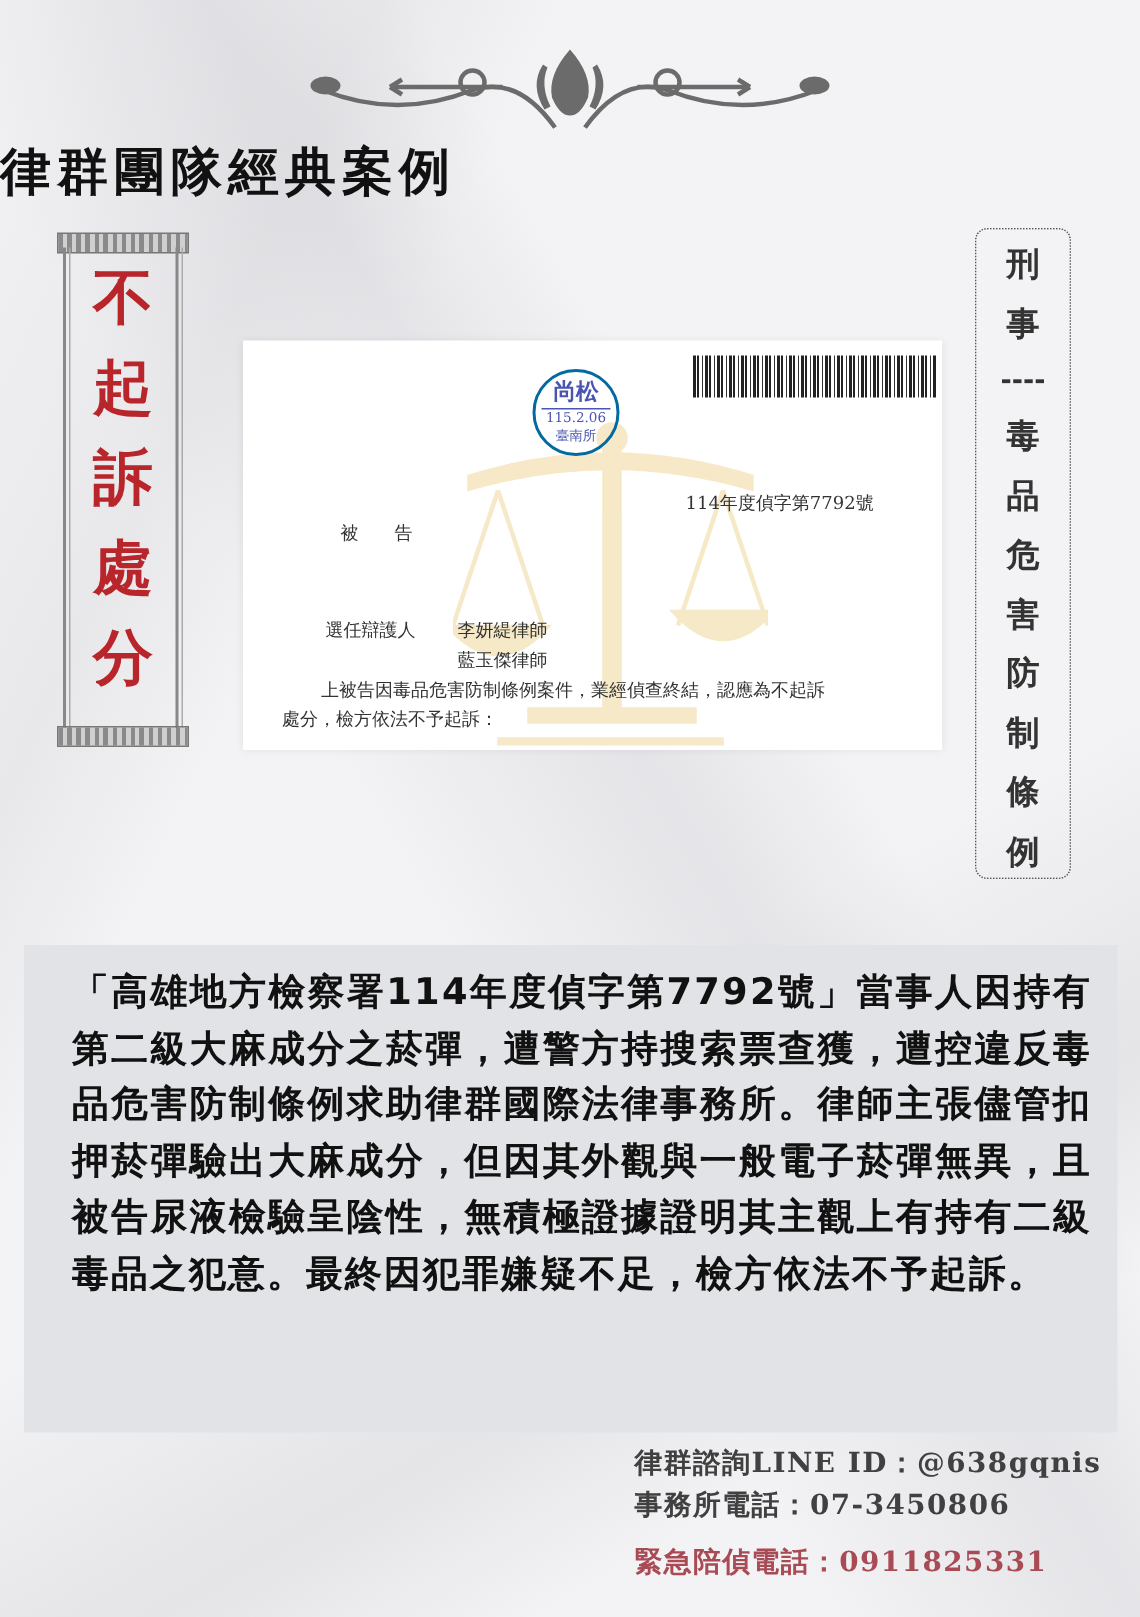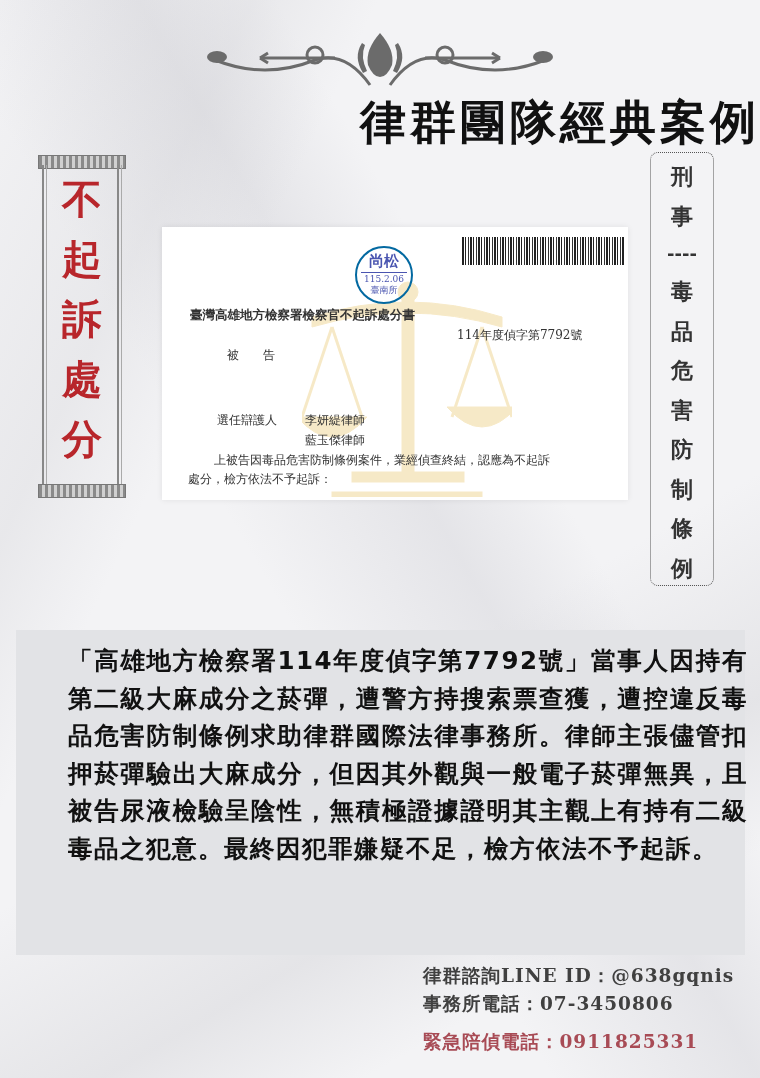--- a/index.html
+++ b/index.html
@@ -13,22 +13,22 @@
       linear-gradient(150deg, rgba(255,255,255,0) 60%, rgba(195,195,200,0.3) 75%, rgba(255,255,255,0) 85%),
       #f3f3f5;
     color: #1a1a1a;
   }
 
   
   .ornament { position: absolute; left: 205px; top: 25px; width: 350px; height: 65px; }
   .ornament svg { width: 100%; height: 100%; }
 
   .main-title {
-    position: absolute; top: 92px; left: 0; width: 760px; text-align: right;
-    font-size: 46px; font-weight: bold; letter-spacing: 4px; color: #111;
+    position: absolute; top: 92px; left: 0; width: 760px; text-align: left;
+    font-size: 34px; font-weight: bold; letter-spacing: 4px; color: #111;
     font-family: "DejaVu Sans", sans-serif;
   }
 
   
   .left-banner {
     position: absolute; left: 38px; top: 155px; width: 88px; height: 343px;
   }
   .left-banner .frame-top, .left-banner .frame-bottom {
     position: absolute; left: 0; width: 88px; height: 14px;
     background: repeating-linear-gradient(90deg, #8a8a8a 0 3px, #d0d0d0 3px 6px);
@@ -89,21 +89,20 @@
   
   .summary {
     position: absolute; left: 16px; top: 630px; width: 729px; height: 325px;
     background: #e2e3e6;
   }
   .summary p {
     position: absolute; left: 32px; top: 12px; width: 680px;
     font-size: 24.5px; line-height: 37.5px; font-weight: bold; letter-spacing: 1.5px;
     color: #111; font-family: "DejaVu Sans", sans-serif;
     text-align: justify;
-    margin-left: 20px;
   }
 
   
   .contacts { position: absolute; left: 423px; top: 962px; }
   .contacts div {
     font-size: 18.5px; line-height: 27.5px; font-weight: bold; color: #404040; white-space: nowrap;
     letter-spacing: 1px;
   }
   .contacts .urgent { color: #a84b55; margin-top: 11px; }
 </style>
@@ -176,21 +175,20 @@
       <rect x="30" y="245" width="150" height="8"></rect>
     </g>
   </svg>
   <div class="barcode"></div>
   <div class="stamp">
     <div class="s1">尚松</div>
     <div class="line"></div>
     <div>115.2.06</div>
     <div>臺南所</div>
   </div>
-  <div class="t" style="left:28px; top:80px; font-size:12.5px; font-weight:bold;">臺灣高雄地方檢察署檢察官不起訴處分書</div>
   <div class="t" style="left:295px; top:100px;">114年度偵字第7792號</div>
   <div class="t" style="left:65px; top:120px;text-align:center;">被　　告</div>
   <div class="t" style="left:55px; top:185px;">選任辯護人</div>
   <div class="t" style="left:143px; top:185px;">李妍緹律師</div>
   <div class="t" style="left:143px; top:205px;">藍玉傑律師</div>
   <div class="t" style="left:28px; top:225px;margin-left:24px;">上被告因毒品危害防制條例案件，業經偵查終結，認應為不起訴</div>
   <div class="t" style="left:26px; top:244px;">處分，檢方依法不予起訴：</div>
 </div>
 
 <div class="summary">

